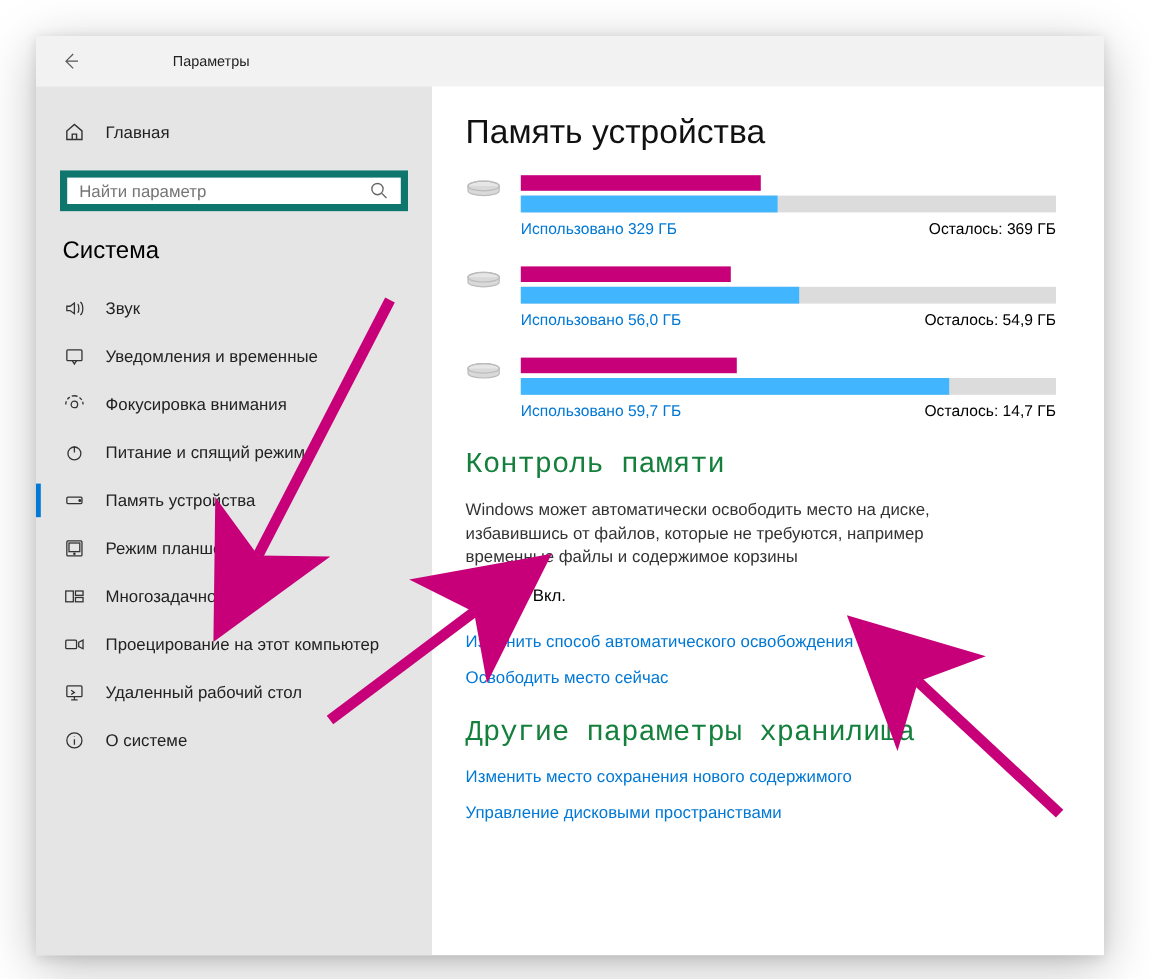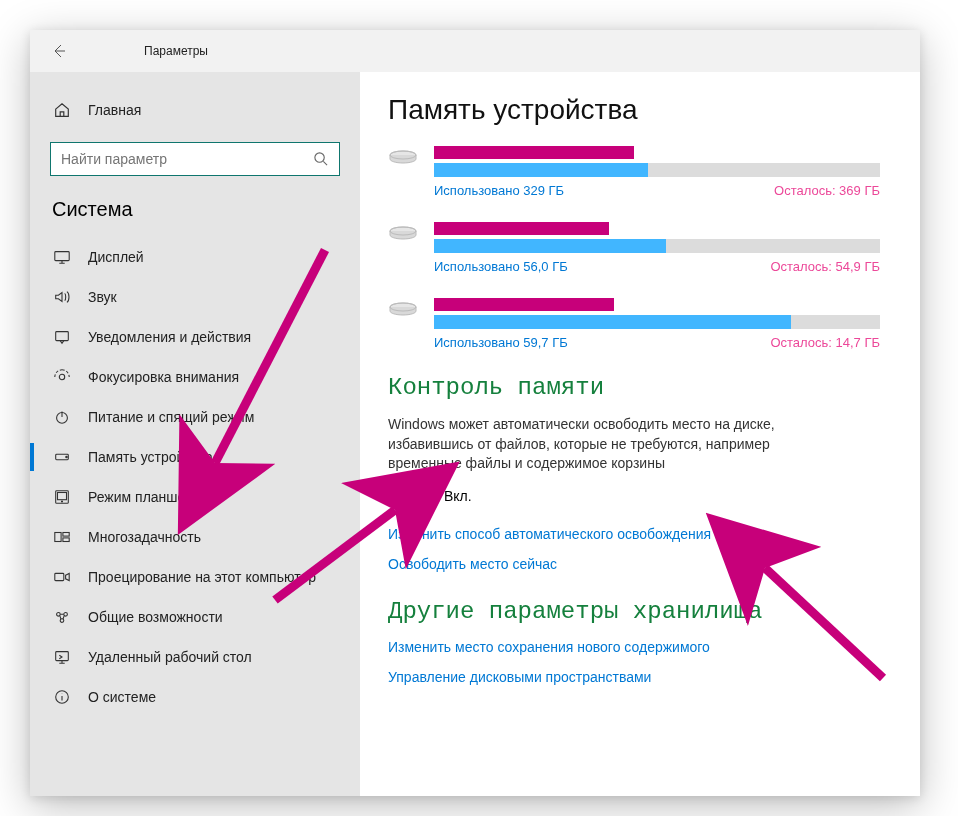--- a/index.html
+++ b/index.html
@@ -42,21 +42,21 @@
       cursor: pointer;
     }
     .nav-item .icon, .home-row .icon { width: 20px; height: 20px; display:flex; align-items:center; justify-content:center; color:#333; flex-shrink:0;}
     .nav-item.selected { position: relative; }
     .nav-item.selected::before {
       content:""; position:absolute; left:0; top:6px; bottom:6px; width:4px; background:#0078d4;
     }
     .searchbox {
       margin: 12px 20px 18px 20px;
       height: 34px;
-      border: 1px solid #0f766e;
+      border: 6px solid #0f766e;
       background: #fff;
       display:flex; align-items:center; padding: 0 10px;
     }
     .searchbox input {
       flex:1; border:none; outline:none; font-size:14px; background:transparent; color:#666;
     }
     .searchbox .search-icon { color:#666; width:16px; height:16px; }
     .section-header {
       font-weight:400; font-size:20px; padding: 4px 22px 16px 22px;
     }
@@ -69,21 +69,21 @@
     .drive-body { flex:1; }
     .drive-name-redact {
       height: 13px; background:#c7007a; margin-bottom:4px;
     }
     .bar {
       height: 14px; background:#dcdcdc; position:relative; margin-bottom:6px;
     }
     .bar-fill { position:absolute; left:0; top:0; bottom:0; background:#41b6ff; }
     .drive-stats { display:flex; justify-content:space-between; font-size:13px;}
     .used { color:#0078d4; }
-    .free { color:#ec4899; }
+    .free { color:#000000; }
     h2.section-title { font-size: 24px; font-weight: 400; margin: 16px 0 14px 0; color:#15803d;font-family:Liberation Mono, monospace;}
     p.desc { font-size: 14px; color:#333; line-height:1.4; margin-bottom: 14px; max-width: 420px;}
     .toggle-row { display:flex; align-items:flex-start; gap:12px; margin-bottom:18px;}
     .toggle {
       width: 44px; height:20px; border-radius:10px; background:#0078d4; position:relative; cursor:pointer;
     }
     .toggle .knob { position:absolute; right:2px; top:2px; width:16px; height:16px; border-radius:50%; background:#fff;}
     .link { color:#0078d4; font-size:14px; display:block; margin-bottom:14px; cursor:pointer;}
 
     
@@ -126,42 +126,33 @@
             </svg>
         </span>
       </div>
 
       <div class="section-header">Система</div>
 
       <div id="nav-list">
           <div class="nav-item">
             <span class="icon">
               <svg width="18" height="18" viewBox="0 0 20 20" fill="none" stroke="currentColor" stroke-width="1.2">
-                <rect x="2" y="4" width="16" height="10" rx="1"></rect>
-                <path d="M7 17h6M10 14v3"></path>
-              </svg>
-            </span>
-    <span>Дисплей</span>
-          </div>
-          <div class="nav-item">
-            <span class="icon">
-              <svg width="18" height="18" viewBox="0 0 20 20" fill="none" stroke="currentColor" stroke-width="1.2">
                 <path d="M3 8v4h3l4 3V5L6 8zM13 6c1.5 1 1.5 7 0 8M15.5 4c3 2 3 10 0 12"></path>
               </svg>
             </span>
     <span>Звук</span>
           </div>
           <div class="nav-item">
             <span class="icon">
               <svg width="18" height="18" viewBox="0 0 20 20" fill="none" stroke="currentColor" stroke-width="1.2">
                 <rect x="3" y="4" width="14" height="10" rx="1"></rect>
                 <path d="M8 14l2 3 2-3"></path>
               </svg>
             </span>
-    <span>Уведомления и действия</span>
+    <span>Уведомления и временные</span>
           </div>
           <div class="nav-item">
             <span class="icon">
               <svg width="18" height="18" viewBox="0 0 20 20" fill="none" stroke="currentColor" stroke-width="1.2">
                 <circle cx="10" cy="10" r="3"></circle>
                 <path d="M10 2a8 8 0 0 1 8 8M2 10a8 8 0 0 1 8-8" stroke-dasharray="3 2"></path>
               </svg>
             </span>
     <span>Фокусировка внимания</span>
           </div>
@@ -204,31 +195,20 @@
     <span>Многозадачность</span>
           </div>
           <div class="nav-item">
             <span class="icon">
               <svg width="18" height="18" viewBox="0 0 20 20" fill="none" stroke="currentColor" stroke-width="1.2">
                 <rect x="2" y="6" width="10" height="8" rx="1"></rect>
                 <path d="M14 8l4-2v8l-4-2z"></path>
               </svg>
             </span>
     <span>Проецирование на этот компьютер</span>
-          </div>
-          <div class="nav-item">
-            <span class="icon">
-              <svg width="18" height="18" viewBox="0 0 20 20" fill="none" stroke="currentColor" stroke-width="1.2">
-                <circle cx="6" cy="7" r="2"></circle>
-                <circle cx="14" cy="7" r="2"></circle>
-                <circle cx="10" cy="14" r="2"></circle>
-                <path d="M7.5 8.5 9 12.5M12.5 8.5 11 12.5M8 7h4"></path>
-              </svg>
-            </span>
-    <span>Общие возможности</span>
           </div>
           <div class="nav-item">
             <span class="icon">
               <svg width="18" height="18" viewBox="0 0 20 20" fill="none" stroke="currentColor" stroke-width="1.2">
                 <rect x="3" y="4" width="14" height="10" rx="1"></rect>
                 <path d="M7 17h6M10 14v3M7 8l3 2-3 2"></path>
               </svg>
             </span>
     <span>Удаленный рабочий стол</span>
           </div>

